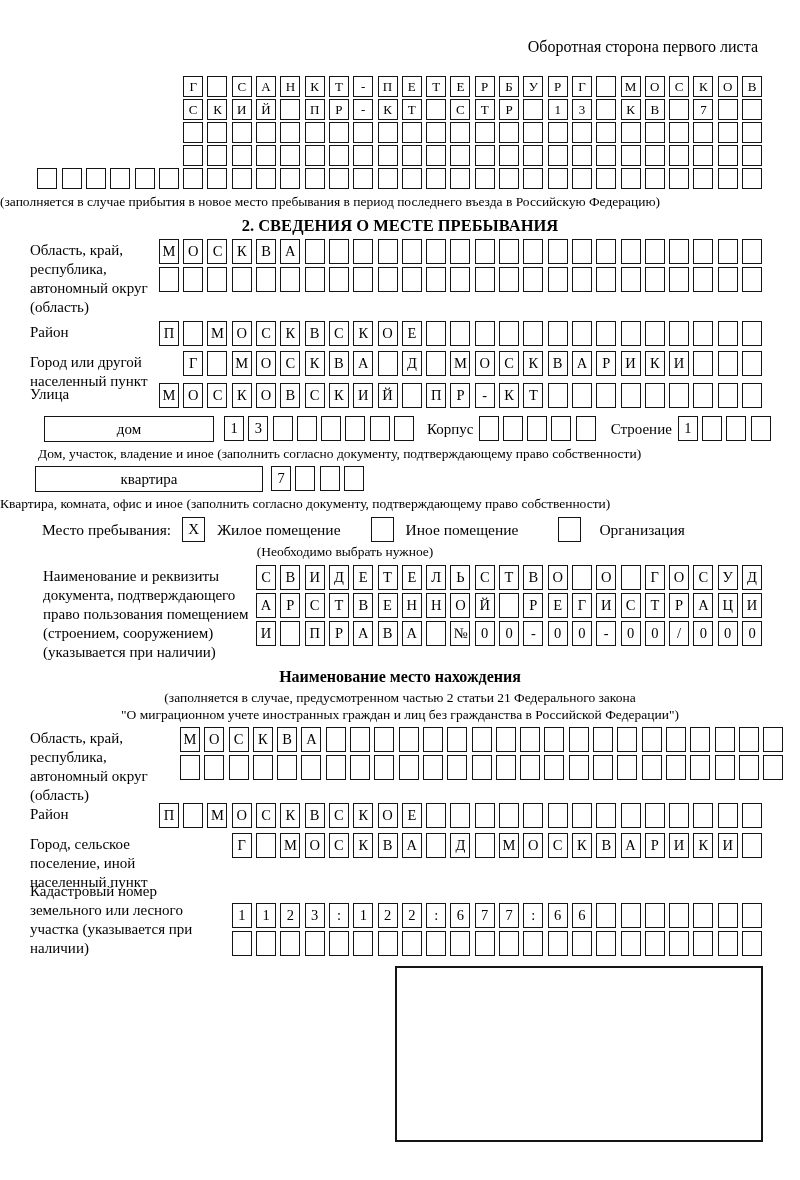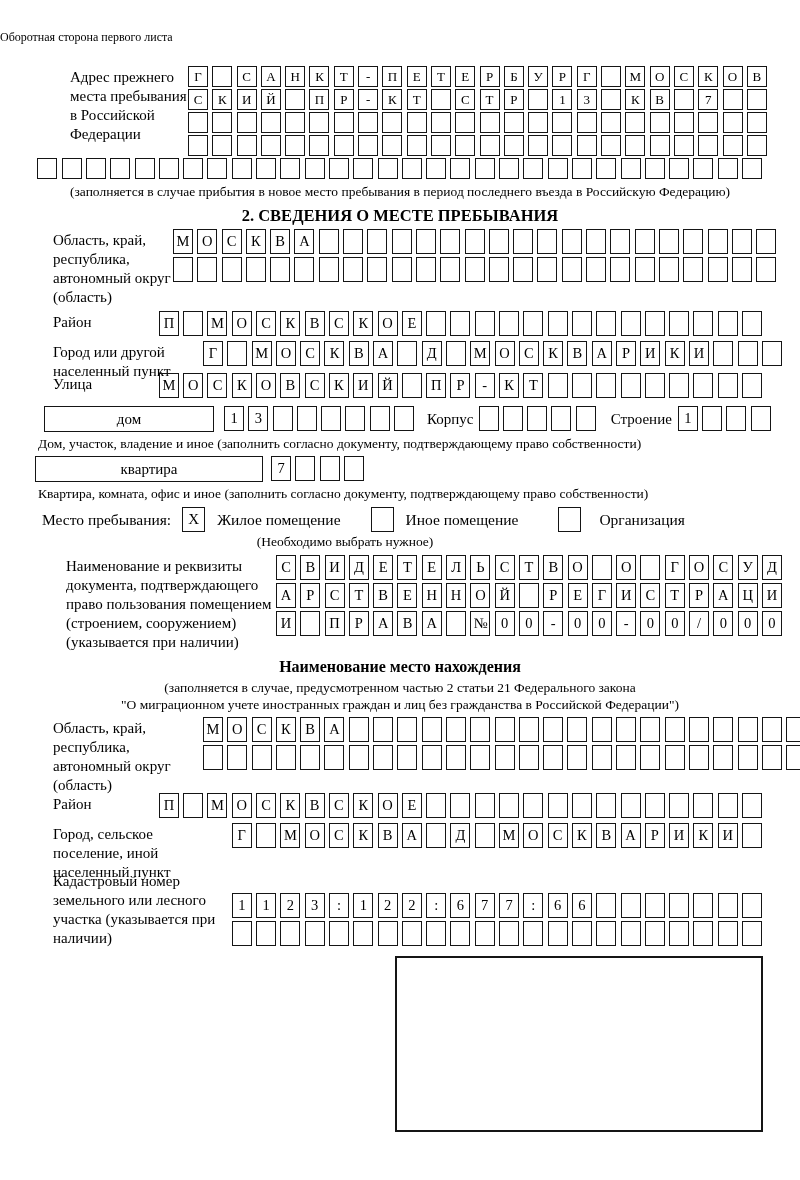--- a/index.html
+++ b/index.html
@@ -4,47 +4,47 @@
 <style>
   html, body { margin:0; padding:0; background:#ffffff; }
   body {
     width:800px; height:1180px; overflow:hidden;
     font-family:"Liberation Serif", serif; color:#000;
     -webkit-font-smoothing:antialiased;
   }
   .page { position:relative; width:800px; height:1180px; }
 
   .header-note {
-    padding-top:28px; padding-right:42px;
-    font-size:12px; line-height:18px;
+    padding-top:38px; padding-right:42px;
+    text-align:right; font-size:16px; line-height:18px;
   }
 
   
   .cellrow { display:flex; margin-bottom:3px; }
   .cell {
     box-sizing:border-box; width:20px; height:25px; margin-right:4.3px;
     border:1.6px solid #151515; display:flex; align-items:center; justify-content:center;
     font-size:14.5px; line-height:1; flex:0 0 auto;
   }
   .cell:last-child { margin-right:0; }
   .sm .cell { height:21px; font-size:13px; }
   .sm.cellrow { margin-bottom:2px; }
 
   
-  .frow { display:flex; align-items:flex-start; padding-left:53px; }
+  .frow { display:flex; align-items:flex-start; padding-left:30px; }
   .flabel { font-size:15px; line-height:19px; padding-top:2px; flex:0 0 auto; }
   .fcells { margin-left:auto; margin-right:38px; }
 
   .addr-block { margin-top:20px; padding-left:70px; }
   .addr-block .flabel { width:118px; }
   .fullrow-wrap { display:flex; }
   .fullrow-wrap .fcells { margin-left:auto; margin-right:38px; }
 
   .note { font-size:13.5px; line-height:15px; }
-  .note.center { text-align:center; margin-top:3px; }
+  .note.center { margin-top:3px; }
 
   .section-title {
     margin-top:7px; text-align:center; font-weight:bold; font-size:16.5px; line-height:19px;
   }
 
   .mt2{margin-top:2px;} .mt4{margin-top:4px;}
 
   
   .inline-row { display:flex; align-items:flex-start; padding-left:44px; margin-top:5px; }
   .labelbox {
@@ -80,21 +80,20 @@
   }
 </style>
 </head>
 <body>
 
 <div class="page">
 
   <div class="header-note">Оборотная сторона первого листа</div>
 
   <div class="frow addr-block">
-    <div class="flabel">Адрес прежнего места пребывания в Российской Федерации</div>
     <div class="fcells">
       <div class="cellrow sm">
           <div class="cell">Г</div>
           <div class="cell"></div>
           <div class="cell">С</div>
           <div class="cell">А</div>
           <div class="cell">Н</div>
           <div class="cell">К</div>
           <div class="cell">Т</div>
           <div class="cell">-</div>
@@ -425,21 +424,21 @@
 
   <div class="inline-row" style="padding-left:35px;">
     <div class="labelbox" style="width:228px;">квартира</div>
     <div class="cellrow" style="margin-left:8px;">
         <div class="cell">7</div>
         <div class="cell"></div>
         <div class="cell"></div>
         <div class="cell"></div>
       </div>
   </div>
-  <div class="note mt2" style="padding-left:38px;">Квартира, комната, офис и иное (заполнить согласно документу, подтверждающему право собственности)</div>
+  <div class="note mt2" style="">Квартира, комната, офис и иное (заполнить согласно документу, подтверждающему право собственности)</div>
 
   <div class="chkrow">
     <span class="txt">Место пребывания:</span>
     <div class="chk" style="margin-left:11px;">X</div>
     <span class="txt" style="margin-left:12px;">Жилое помещение</span>
     <div class="chk" style="margin-left:30px;"></div>
     <span class="txt" style="margin-left:12px;">Иное помещение</span>
     <div class="chk" style="margin-left:40px;"></div>
     <span class="txt" style="margin-left:18px;">Организация</span>
   </div>

